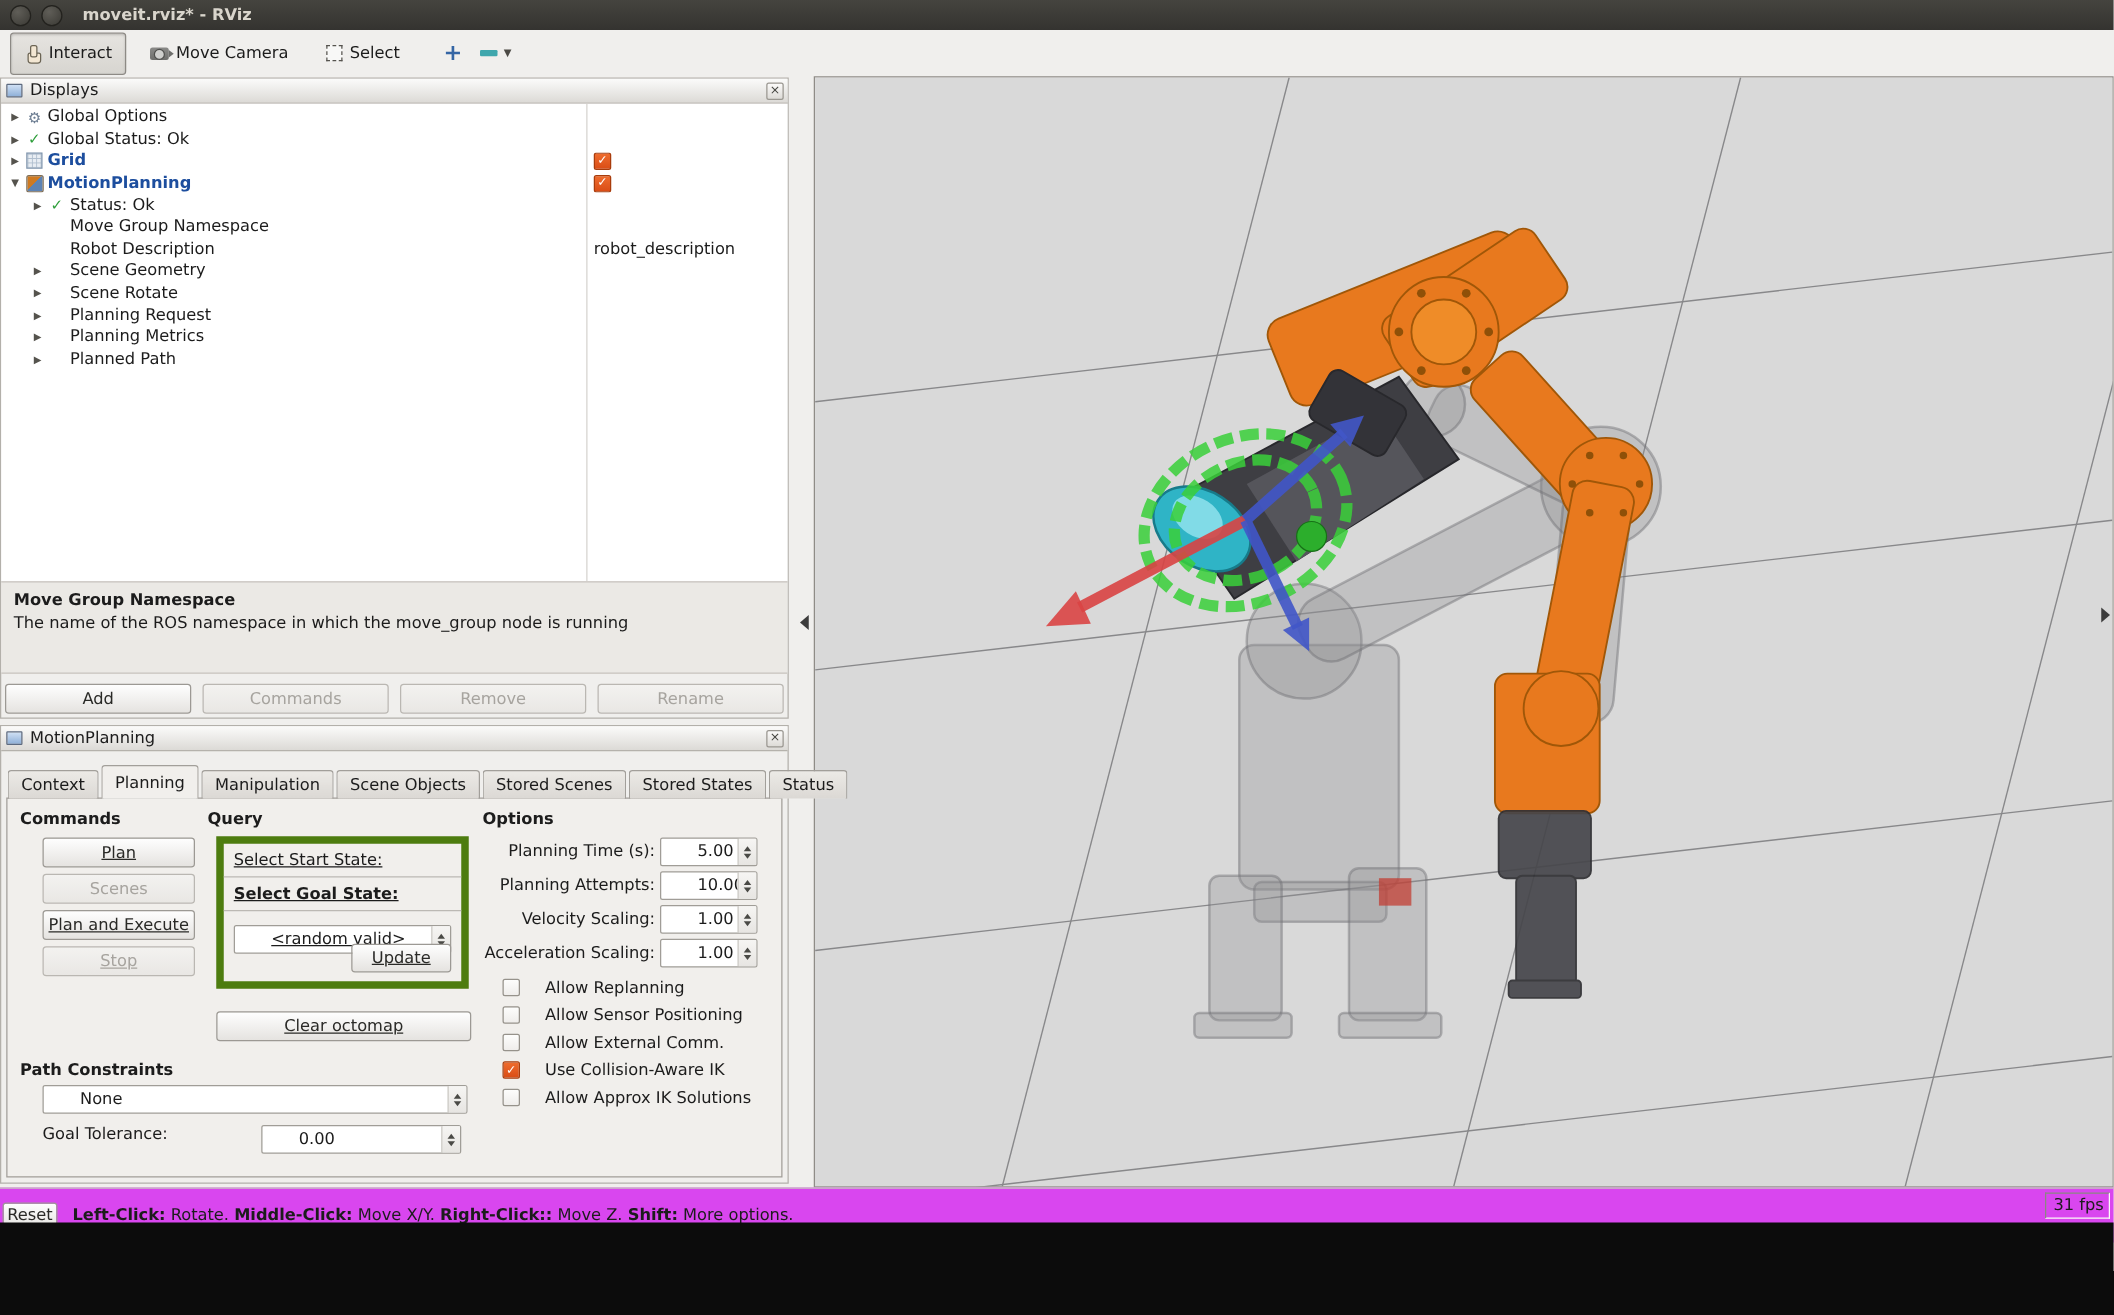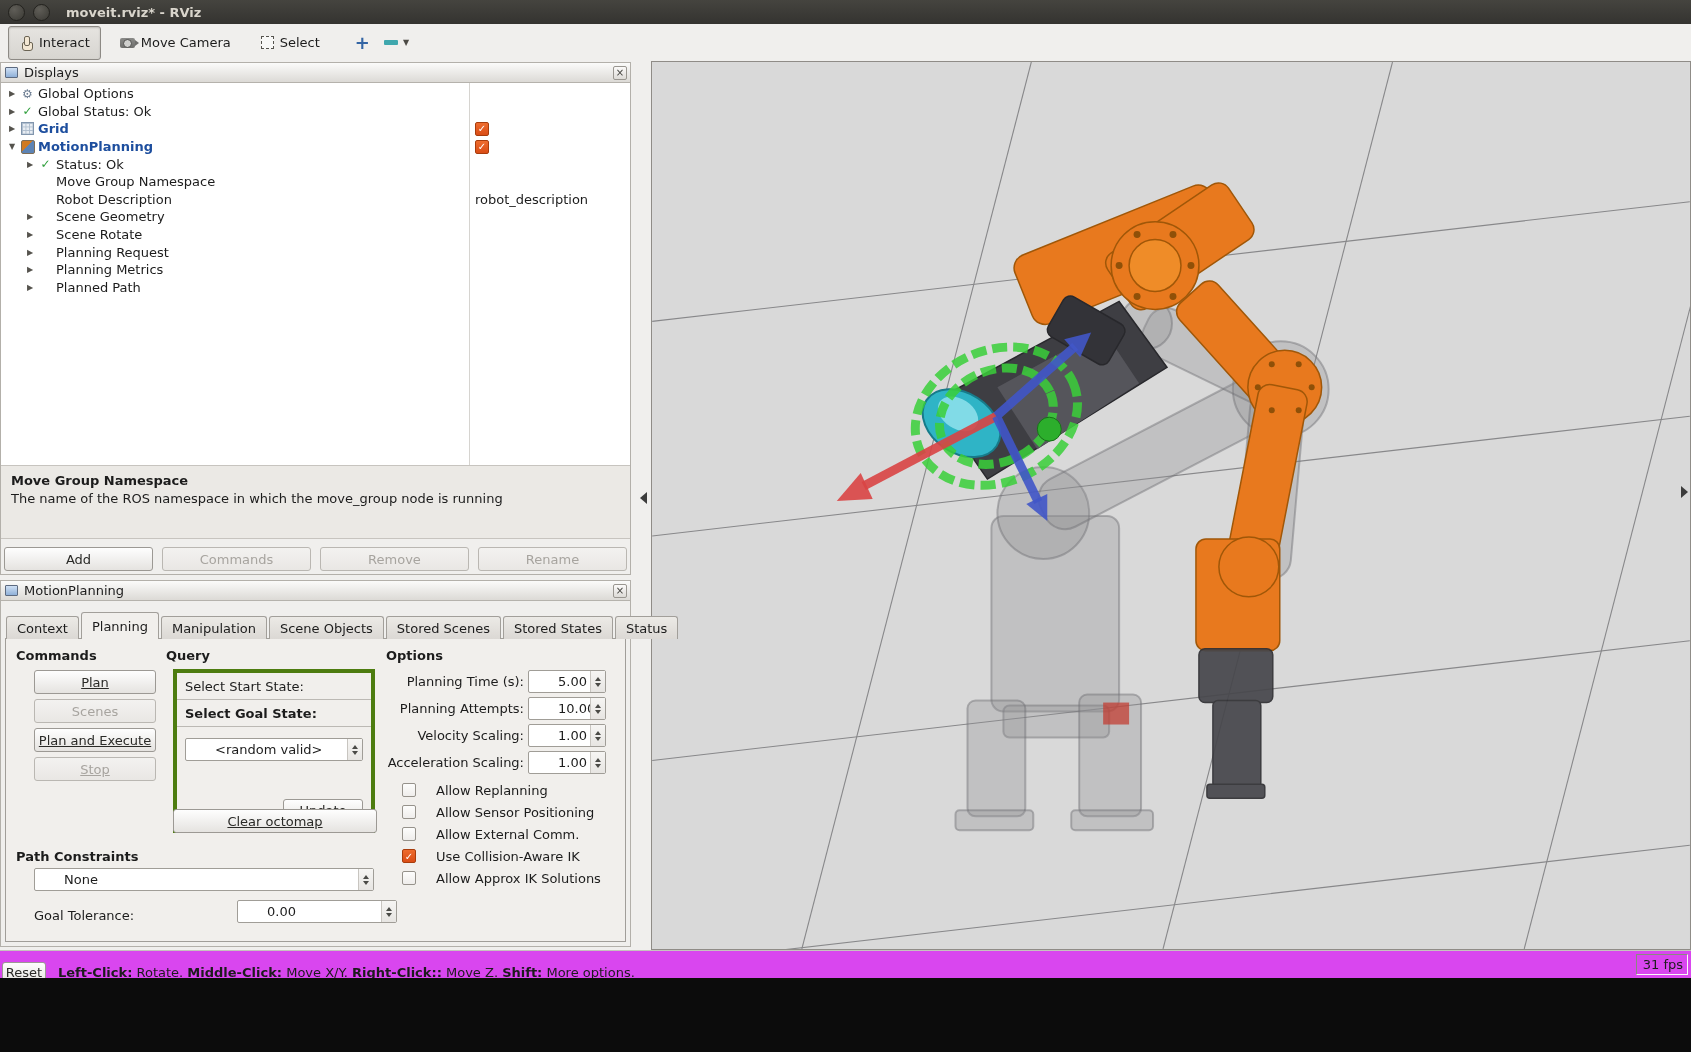--- a/index.html
+++ b/index.html
@@ -72,33 +72,33 @@
 
   
   .motion-panel { left:0; top:580px; width:631px; height:367px; }
   .mp-tabs { position:absolute; top:31px; left:5px; right:5px; height:27px; display:flex; align-items:flex-end; z-index:2; }
   .tab { height:23px; display:flex; align-items:center; padding:0 10px; border:1px solid #a29f9a; border-bottom:none; border-radius:3px 3px 0 0; margin-right:2px; background:linear-gradient(#eceae6,#dbd8d4); white-space:nowrap; }
   .tab.active { height:27px; background:#f1efec; }
   .mp-frame { position:absolute; top:57px; left:4px; width:621px; height:304px; border:1px solid #a19e99; background:#f1efec; z-index:1; }
   .mp-h { position:absolute; font-weight:bold; }
   .cmd-col { position:absolute; left:28px; top:31px; width:122px; }
   .cmd-col .btn { width:122px; margin-bottom:5px; }
-  .q-box { position:absolute; left:167px; top:30px; width:202px; height:164px; border:4px solid #4d7c0f; }
+  .q-box { position:absolute; left:167px; top:30px; width:202px; height:122px; border:6px solid #4d7c0f;text-decoration:underline; }
   .q-row { height:27px; display:flex; align-items:center; padding:0 8px; border-bottom:1px solid #bcb9b4; white-space:nowrap; }
   .q-combo { margin:11px 8px 0; height:23px; }
   .q-update { position:absolute; right:8px; bottom:7px; width:80px; height:23px; }
   .q-clear { position:absolute; left:167px; top:170px; width:204px; height:24px; }
   .opt-col { position:absolute; left:352px; top:31px; width:248px; }
   .opt-row { display:flex; justify-content:flex-end; align-items:center; height:23px; margin-bottom:4px; }
   .opt-label { margin-right:4px; white-space:nowrap; }
   .opt-row .spin { width:78px; flex:none; }
   .chk-col { position:absolute; left:396px; top:140px; }
   .chk-row { height:22px; display:flex; align-items:center; gap:20px; white-space:nowrap; }
   .pc-combo { position:absolute; left:28px; top:229px; width:340px; height:23px; }
-  .pc-row { position:absolute; left:28px; top:261px; display:flex; align-items:flex-end;gap:28px; }
+  .pc-row { position:absolute; left:28px; top:261px; display:flex; align-items:flex-start; }
   .pc-label { width:175px; }
   .pc-spin { width:160px; }
 
   
   .viewport { position:absolute; left:651px; top:61px; width:1040px; height:889px; border:1px solid #8f8c87; background:linear-gradient(#e2e2e2,#d2d2d2); }
   .viewport svg { display:block; width:100%; height:100%; }
   .split-left { position:absolute; left:640px; top:492px; width:0; height:0; border-top:6px solid transparent; border-bottom:6px solid transparent; border-right:7px solid #3c3c3c; }
   .split-right { position:absolute; left:1681px; top:486px; width:0; height:0; border-top:6px solid transparent; border-bottom:6px solid transparent; border-left:7px solid #3c3c3c; z-index:4; }
 
   

